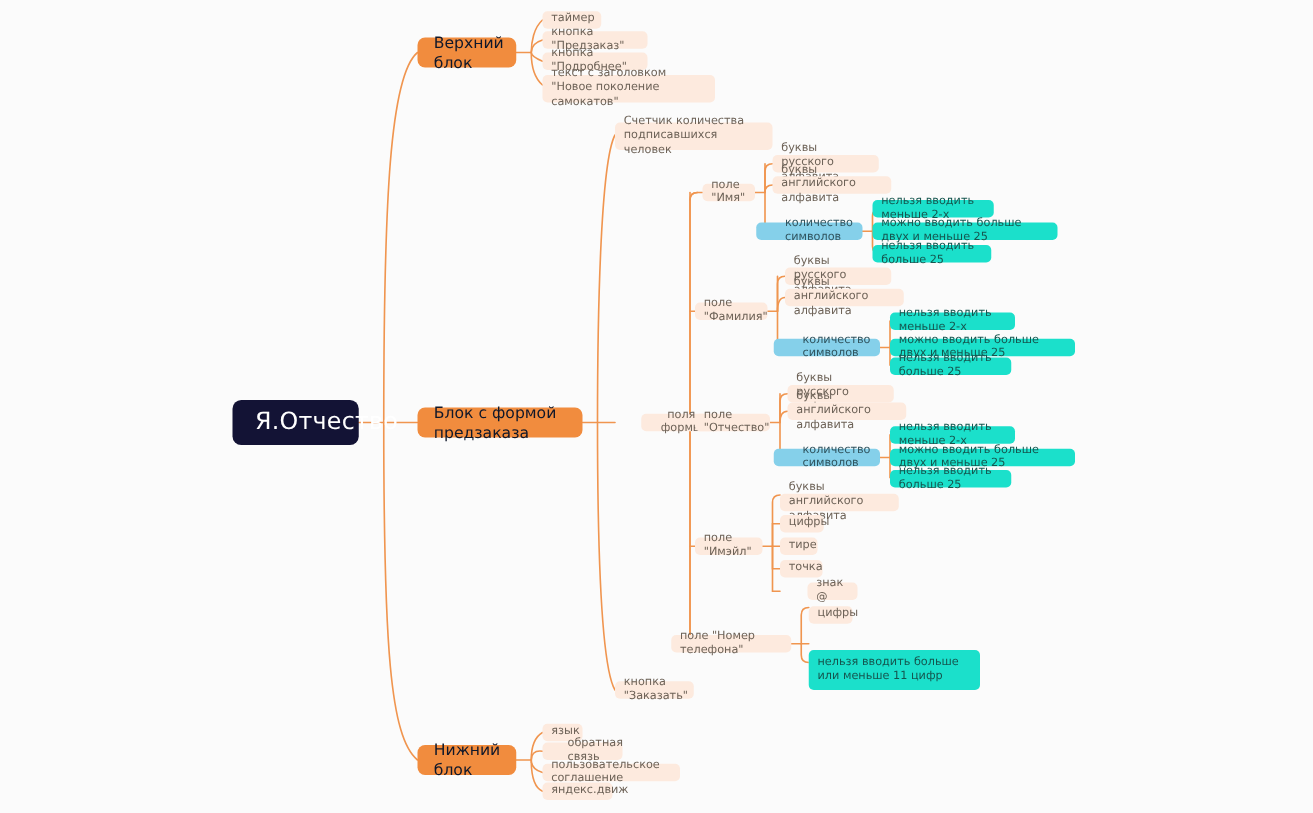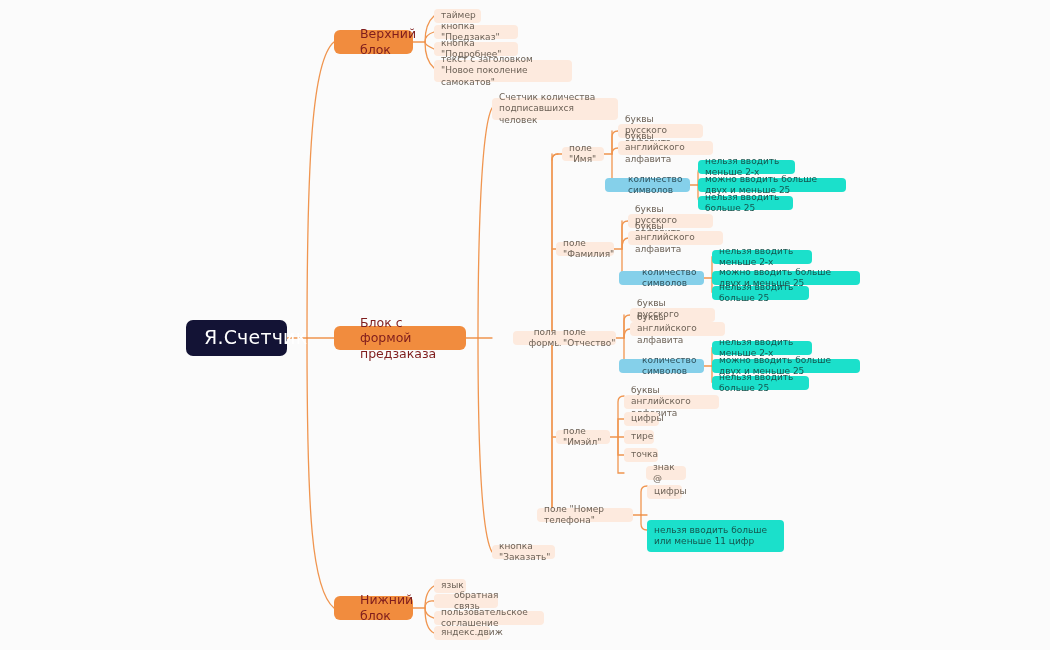--- a/index.html
+++ b/index.html
@@ -28,23 +28,23 @@
     color:#ffffff;
     border-radius:7px;
     font-size:19px;
     padding:0 18px;
     justify-content:center;
     letter-spacing:.2px;
   }
   
   .n-l1{
     background:#f18c3e;
-    color:#7f1d1d;
+    color:#0f172a;
     font-size:12.5px;
-    padding:0 26px;
+    padding:0 13px;
     justify-content:center;
     border-radius:6px;
   }
   
   .n-peach{
     background:#fdeade;
     color:#6d6257;
     font-size:9px;
     padding:3px 7px;
     border-radius:4px;
@@ -147,21 +147,21 @@
 
       <path d="M413,608 L425,608"></path>
       <path d="M425,608 C425,600 427,590 434,586"></path>
       <path d="M425,608 C425,604 427,600 434,601"></path>
       <path d="M425,608 C425,612 427,616 434,618"></path>
       <path d="M425,608 C425,620 427,630 434,633"></path>
     </g>
   </svg>
 
   <div class="node n-root" style="left:186px;top:320px;width:101px;height:36px;">
-    <span>Я.Счетчик</span>
+    <span>Я.Отчество</span>
   </div>
 
   <div class="node n-l1" style="left:334px;top:30px;width:79px;height:24px;">
     <span>Верхний блок</span>
   </div>
 
   <div class="node n-peach" style="left:434px;top:9px;width:47px;height:14px;">
     <span>таймер</span>
   </div>
   <div class="node n-peach" style="left:434px;top:25px;width:84px;height:14px;">

